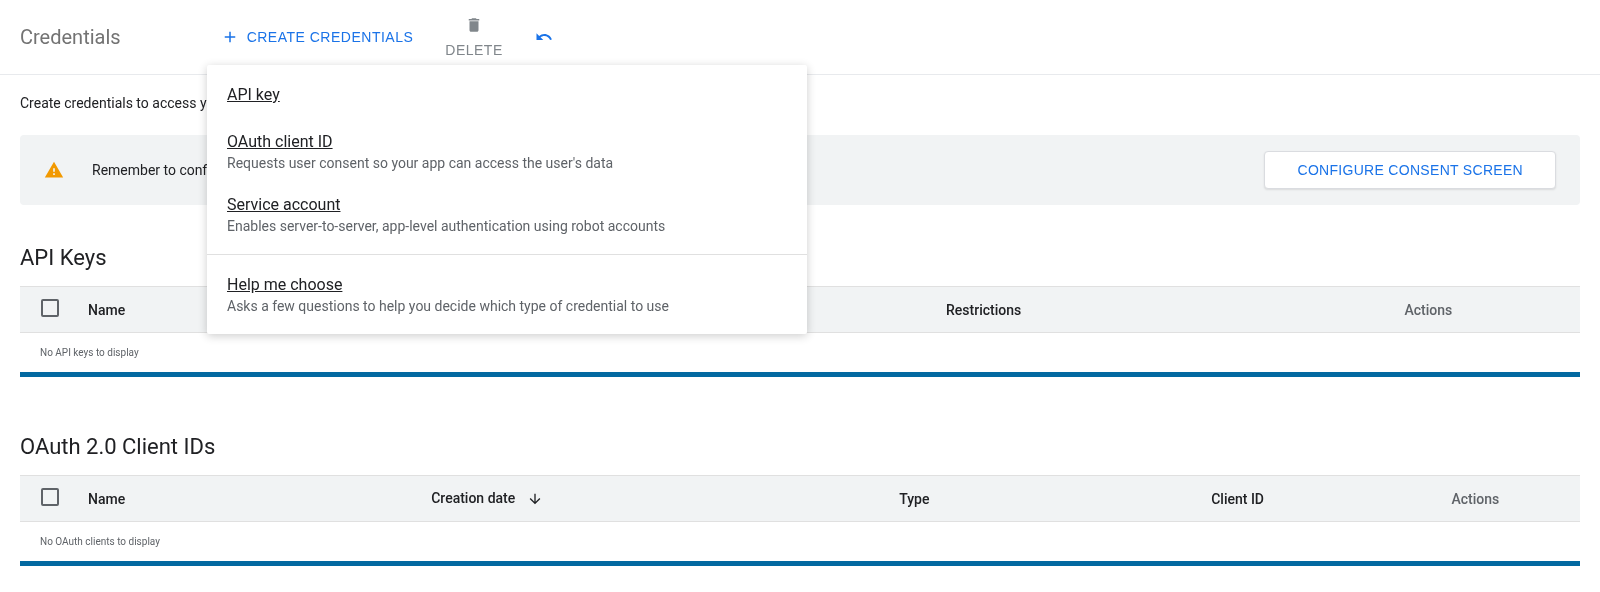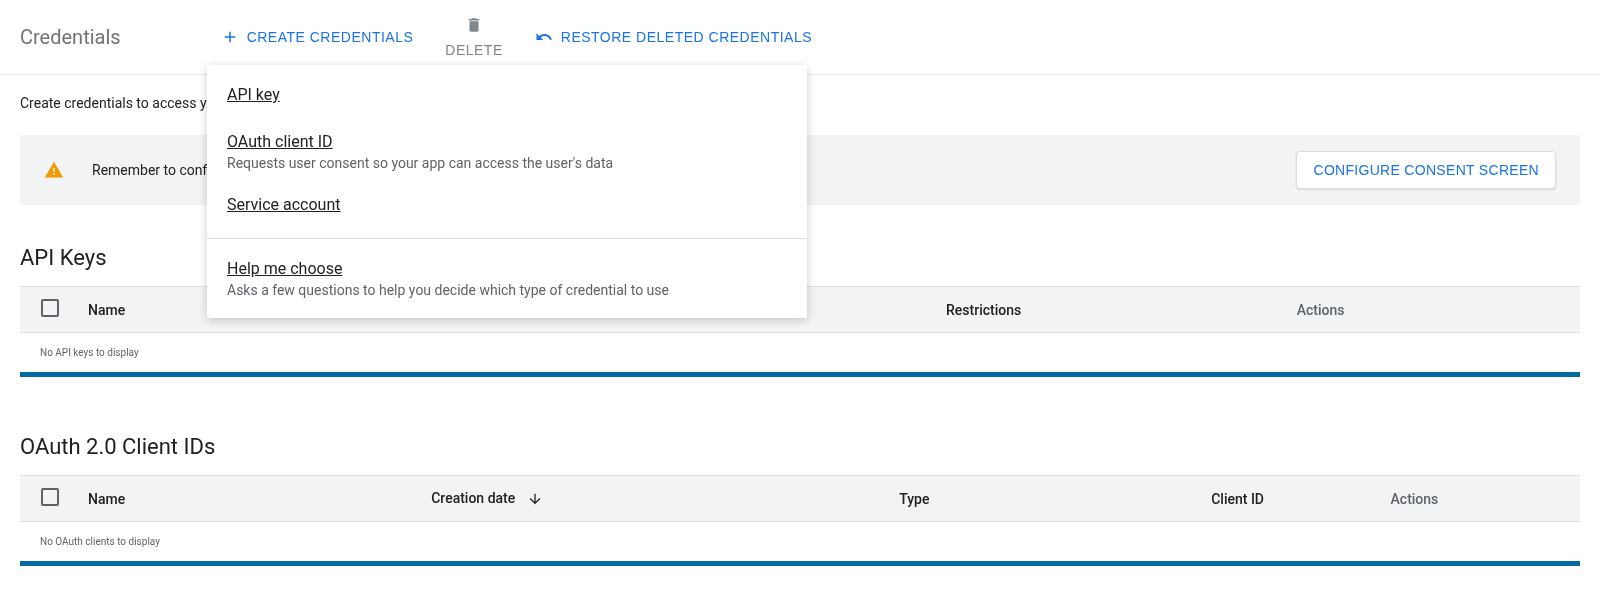--- a/index.html
+++ b/index.html
@@ -84,21 +84,21 @@
       font-size: 14px;
       color: #202124;
     }
     .banner-btn {
       background: #fff;
       border: 1px solid #dadce0;
       border-radius: 4px;
       color: #1a73e8;
       font-size: 14px;
       font-weight: 500;
-      padding: 10px 16px;
+      padding: 10px 32px;
       cursor: pointer;
       letter-spacing: 0.3px;
       box-shadow: 0 1px 2px rgba(0,0,0,0.1);
     }
     .section-title {
       font-size: 22px;
       font-weight: 400;
       color: #202124;
       margin-bottom: 16px;
     }
@@ -117,21 +117,21 @@
       font-size: 14px;
       font-weight: 500;
       color: #202124;
       padding: 12px 8px;
     }
     .table-header th:first-child {
       width: 60px;
       text-align: center;
     }
     .table-header th:last-child {
-      text-align: left;
+      text-align: center;
       color: #5f6368;
       padding-right: 20px;
     }
     .checkbox {
       width: 18px;
       height: 18px;
       border: 2px solid #5f6368;
       border-radius: 2px;
       display: inline-block;
       cursor: pointer;
@@ -201,37 +201,37 @@
           </svg>
       </span>
       <span>DELETE</span>
     </button>
     <button class="toolbar-btn primary">
       <span class="icon">
         <svg width="18" height="18" viewBox="0 0 24 24" fill="#1a73e8">
             <path d="M12.5 8c-2.65 0-5.05.99-6.9 2.6L2 7v9h9l-3.62-3.62c1.39-1.16 3.16-1.88 5.12-1.88 3.54 0 6.55 2.31 7.6 5.5l2.37-.78C21.08 11.03 17.15 8 12.5 8z"></path>
           </svg>
       </span>
-      <span>RESTORE DELETED CREDENTIALS</span>
     </button>
   </div>
 </div>
 
 <div class="content">
 
   <div class="dropdown">
     <div class="dropdown-item">
       <div class="dropdown-title">API key</div>
     </div>
     <div class="dropdown-item">
       <div class="dropdown-title">OAuth client ID</div>
       <div class="dropdown-desc">Requests user consent so your app can access the user's data</div>
     </div>
     <div class="dropdown-item">
       <div class="dropdown-title">Service account</div>
+      <div class="dropdown-desc">Enables server-to-server, app-level authentication using robot accounts</div>
     </div>
     <div class="dropdown-divider"></div>
     <div class="dropdown-item">
       <div class="dropdown-title">Help me choose</div>
       <div class="dropdown-desc">Asks a few questions to help you decide which type of credential to use</div>
     </div>
   </div>
 
   <p class="subtitle">Create credentials to access your enabled APIs.</p>
 

